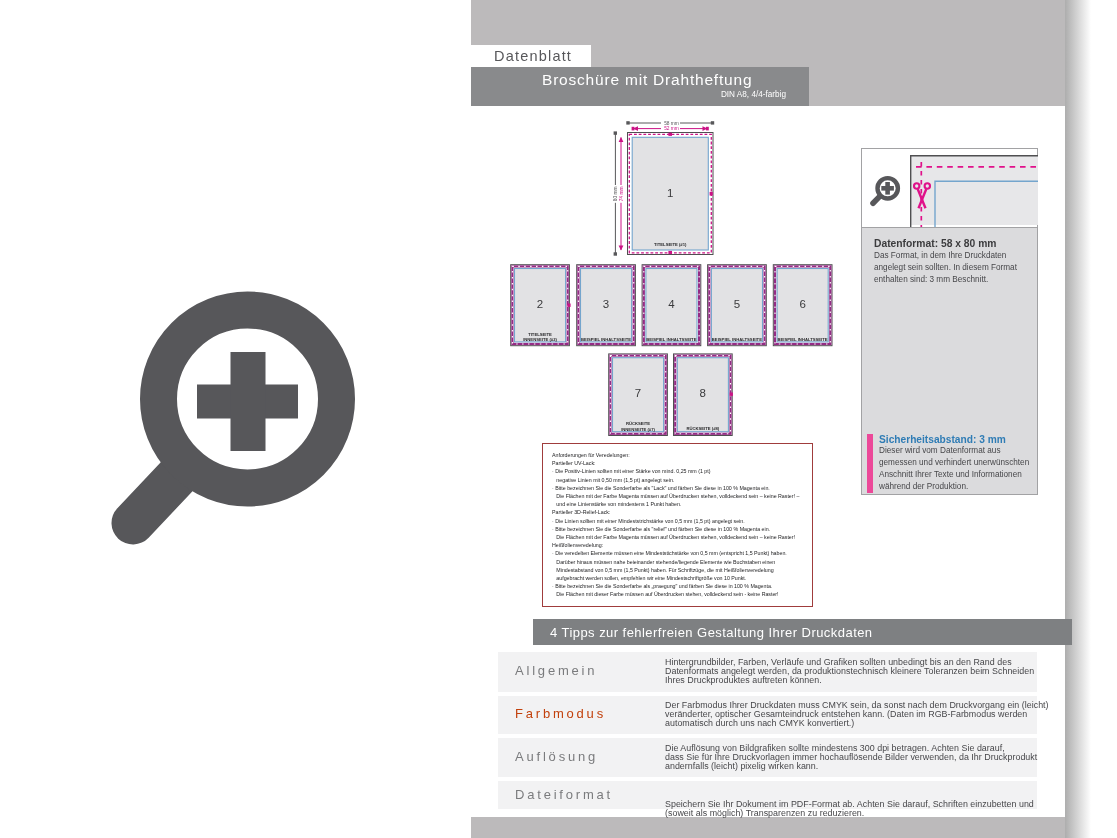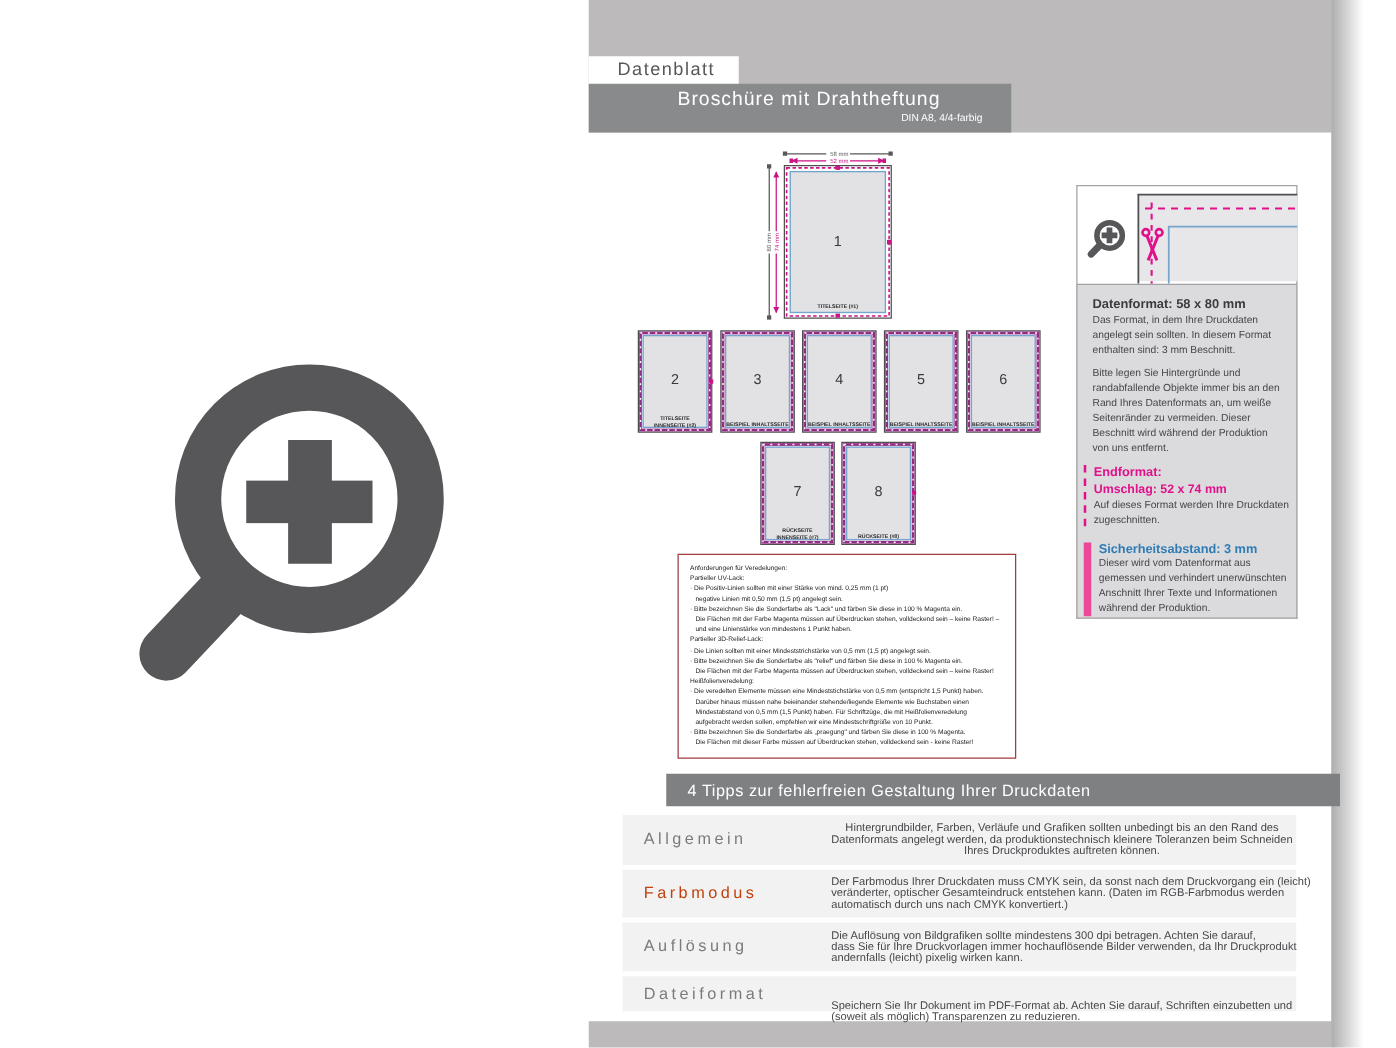--- a/index.html
+++ b/index.html
@@ -203,39 +203,34 @@
     </g>
   </svg>
 </div>
 
 <div class="abs" style="left:861px;top:228px;width:177px;height:267px;background:#dbdbdd;border:1px solid #a2a2a4;border-top:none;box-sizing:border-box;color:#47474a;">
 
   <div class="abs" style="left:12px;top:10px;font-size:10.3px;font-weight:bold;color:#3c3c3e;white-space:nowrap;">Datenformat: 58 x 80 mm</div>
 
   <div class="abs" style="left:12px;top:22px;font-size:8.2px;line-height:11.9px;white-space:nowrap;">Das Format, in dem Ihre Druckdaten<br>angelegt sein sollten. In diesem Format<br>enthalten sind: 3 mm Beschnitt.</div>
 
-  <div class="abs" style="left:12px;top:65px;font-size:8.2px;line-height:11.9px;white-space:nowrap;">Bitte legen Sie Hintergründe und<br>randabfallende Objekte immer bis an den<br>Rand Ihres Datenformats an, um weiße<br>Seitenränder zu vermeiden. Dieser<br>Beschnitt wird während der Produktion<br>von uns entfernt.</div>
-
-  <div class="abs" style="left:5px;top:144px;width:166px;border-left:2px dashed #e0118a;padding-left:6px;">
-    <div style="font-size:10.2px;font-weight:bold;color:#e0118a;line-height:13px;white-space:nowrap;">Endformat:<br><span style="font-size:9.9px">Umschlag: 52 x 74 mm</span></div>
-    <div style="font-size:8.2px;line-height:11.7px;white-space:nowrap;">Auf dieses Format werden Ihre Druckdaten<br>zugeschnitten.</div>
-  </div>
+
 
   <div class="abs" style="left:5px;top:206px;width:166px;border-left:6px solid #ec4899;padding-left:6px;">
     <div style="font-size:10.2px;font-weight:bold;color:#2f7cb5;white-space:nowrap;">Sicherheitsabstand: 3 mm</div>
     <div style="font-size:8.2px;line-height:12px;white-space:nowrap;">Dieser wird vom Datenformat aus<br>gemessen und verhindert unerwünschten<br>Anschnitt Ihrer Texte und Informationen<br>während der Produktion.</div>
   </div>
 </div>
 
 <div class="abs" style="left:498px;top:619px;width:539px;height:26px;background:#7e8082;
      font-size:13px;letter-spacing:0.45px;color:#ffffff;line-height:27px;padding-left:17px;box-sizing:border-box;margin-left:35px;">4 Tipps zur fehlerfreien Gestaltung Ihrer Druckdaten</div>
 
 <div class="abs" style="left:498px;top:652px;width:539px;height:40px;background:#f2f2f3;">
   <div class="abs" style="left:17px;top:11px;font-size:13px;letter-spacing:2.8px;color:#7a7b7d;">Allgemein</div>
-  <div class="abs" style="left:167px;top:6px;font-size:8.9px;line-height:8.9px;color:#47474a;white-space:nowrap;letter-spacing:0.02px;text-align:center;">Hintergrundbilder, Farben, Verläufe und Grafiken sollten unbedingt bis an den Rand des<br>Datenformats angelegt werden, da produktionstechnisch kleinere Toleranzen beim Schneiden<br>Ihres Druckproduktes auftreten können.</div>
+  <div class="abs" style="left:167px;top:6px;font-size:8.9px;line-height:8.9px;color:#47474a;white-space:nowrap;letter-spacing:0.02px;">Hintergrundbilder, Farben, Verläufe und Grafiken sollten unbedingt bis an den Rand des<br>Datenformats angelegt werden, da produktionstechnisch kleinere Toleranzen beim Schneiden<br>Ihres Druckproduktes auftreten können.</div>
 </div>
 
 <div class="abs" style="left:498px;top:696px;width:539px;height:38px;background:#f2f2f3;">
   <div class="abs" style="left:17px;top:10px;font-size:13px;letter-spacing:2.8px;color:#c2410c;">Farbmodus</div>
   <div class="abs" style="left:167px;top:5px;font-size:8.9px;line-height:8.9px;color:#47474a;white-space:nowrap;letter-spacing:0.02px;">Der Farbmodus Ihrer Druckdaten muss CMYK sein, da sonst nach dem Druckvorgang ein (leicht)<br>veränderter, optischer Gesamteindruck entstehen kann. (Daten im RGB-Farbmodus werden<br>automatisch durch uns nach CMYK konvertiert.)</div>
 </div>
 
 <div class="abs" style="left:498px;top:738px;width:539px;height:39px;background:#f2f2f3;">
   <div class="abs" style="left:17px;top:11px;font-size:13px;letter-spacing:2.8px;color:#7a7b7d;">Auflösung</div>
   <div class="abs" style="left:167px;top:6px;font-size:8.9px;line-height:8.9px;color:#47474a;white-space:nowrap;letter-spacing:0.02px;">Die Auflösung von Bildgrafiken sollte mindestens 300 dpi betragen. Achten Sie darauf,<br>dass Sie für Ihre Druckvorlagen immer hochauflösende Bilder verwenden, da Ihr Druckprodukt<br>andernfalls (leicht) pixelig wirken kann.</div>

